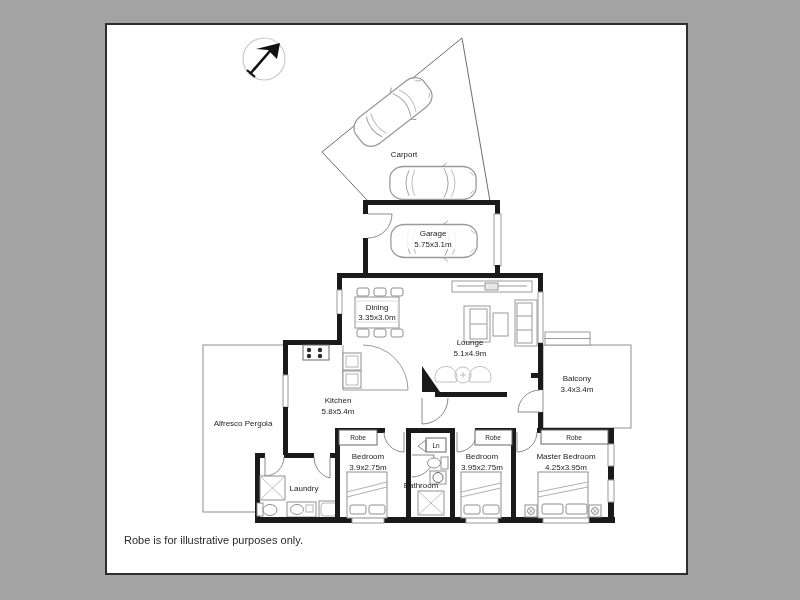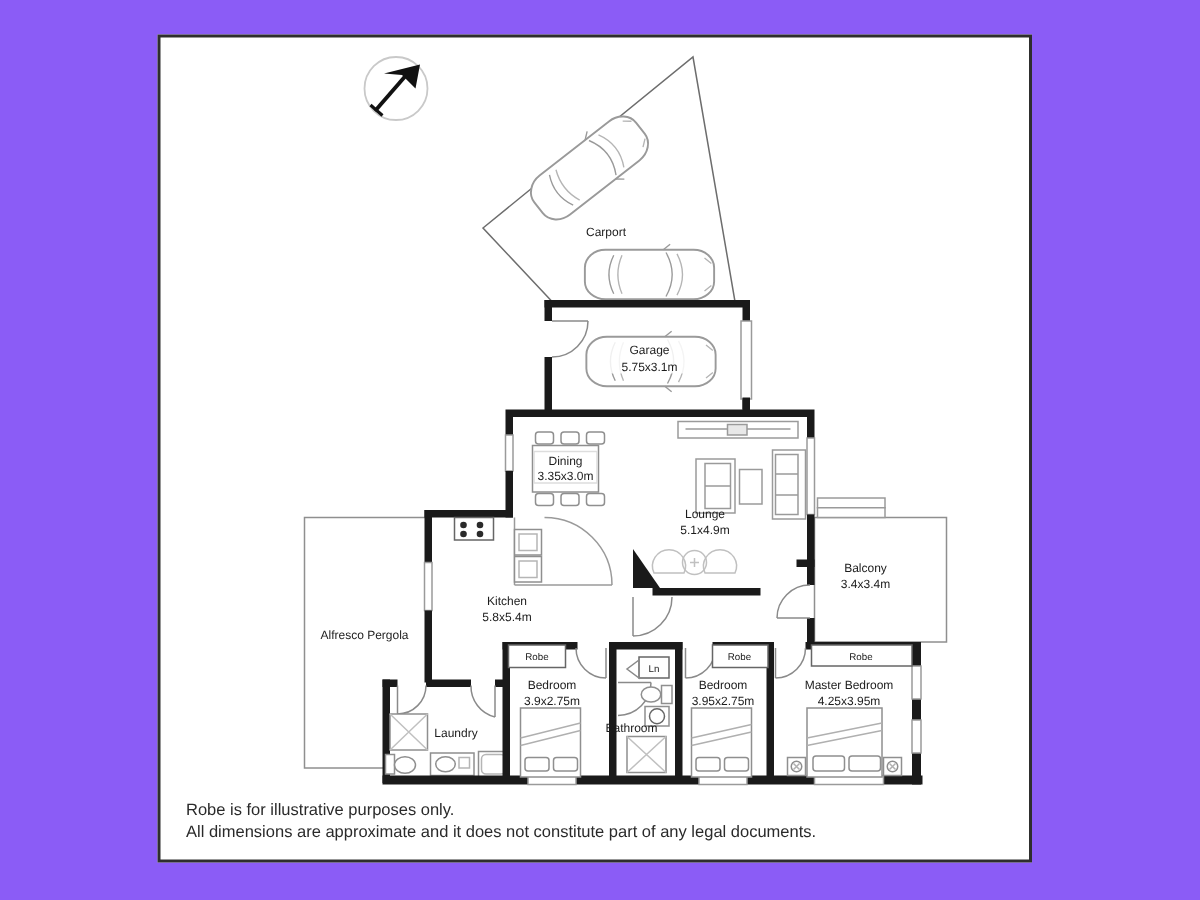--- a/index.html
+++ b/index.html
@@ -1,16 +1,16 @@
 <!DOCTYPE html>
 <html><head>
 <meta charset="utf-8">
 <style>
   html,body{margin:0;padding:0;background:#fff;}
-  .stage{position:relative;width:800px;height:600px;background:#8b5cf6;overflow:hidden;
+  .stage{position:relative;width:800px;height:600px;background:#a3a3a3;overflow:hidden;
          font-family:"Liberation Sans",sans-serif;color:#1c1c1c;}
   .frame{position:absolute;left:105px;top:23px;width:583px;height:552px;
          border:2px solid #2e2e2e;background:#fff;box-sizing:border-box;}
   .plan-svg{position:absolute;left:0;top:0;}
   .disclaimer{position:absolute;left:124px;top:533px;font-size:11px;line-height:15px;color:#2a2a2a;}
   svg text{font-family:"Liberation Sans",sans-serif;fill:#1c1c1c;}
   .room-label{font-size:8px;}
   .small-label{font-size:6.5px;}
 </style>
 </head>
@@ -255,15 +255,14 @@
         <circle cx="595" cy="511" r="3.5"></circle>
           <path d="M 593 509 L 597 513 M 597 509 L 593 513" stroke="#b0b0b0"></path>
       </g>
       <text class="room-label" x="566" y="459" text-anchor="middle">Master Bedroom</text>
       <text class="room-label" x="566" y="470" text-anchor="middle">4.25x3.95m</text>
     </g>
   </svg>
 
   <div class="disclaimer">
     <div>Robe is for illustrative purposes only.</div>
-    <div>All dimensions are approximate and it does not constitute part of any legal documents.</div>
   </div>
 </div>
 
 </body></html>

